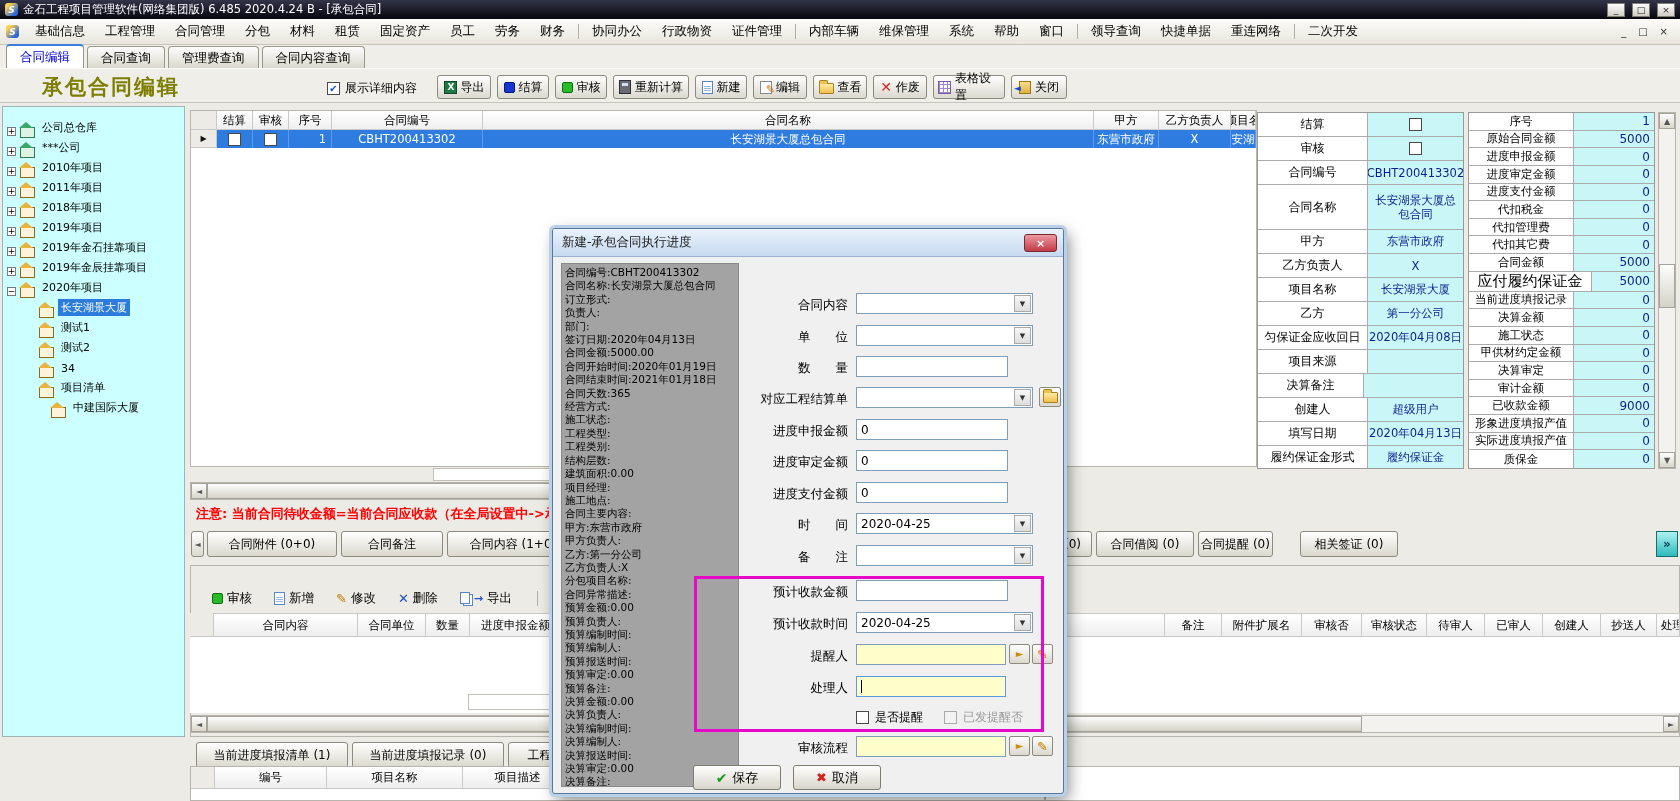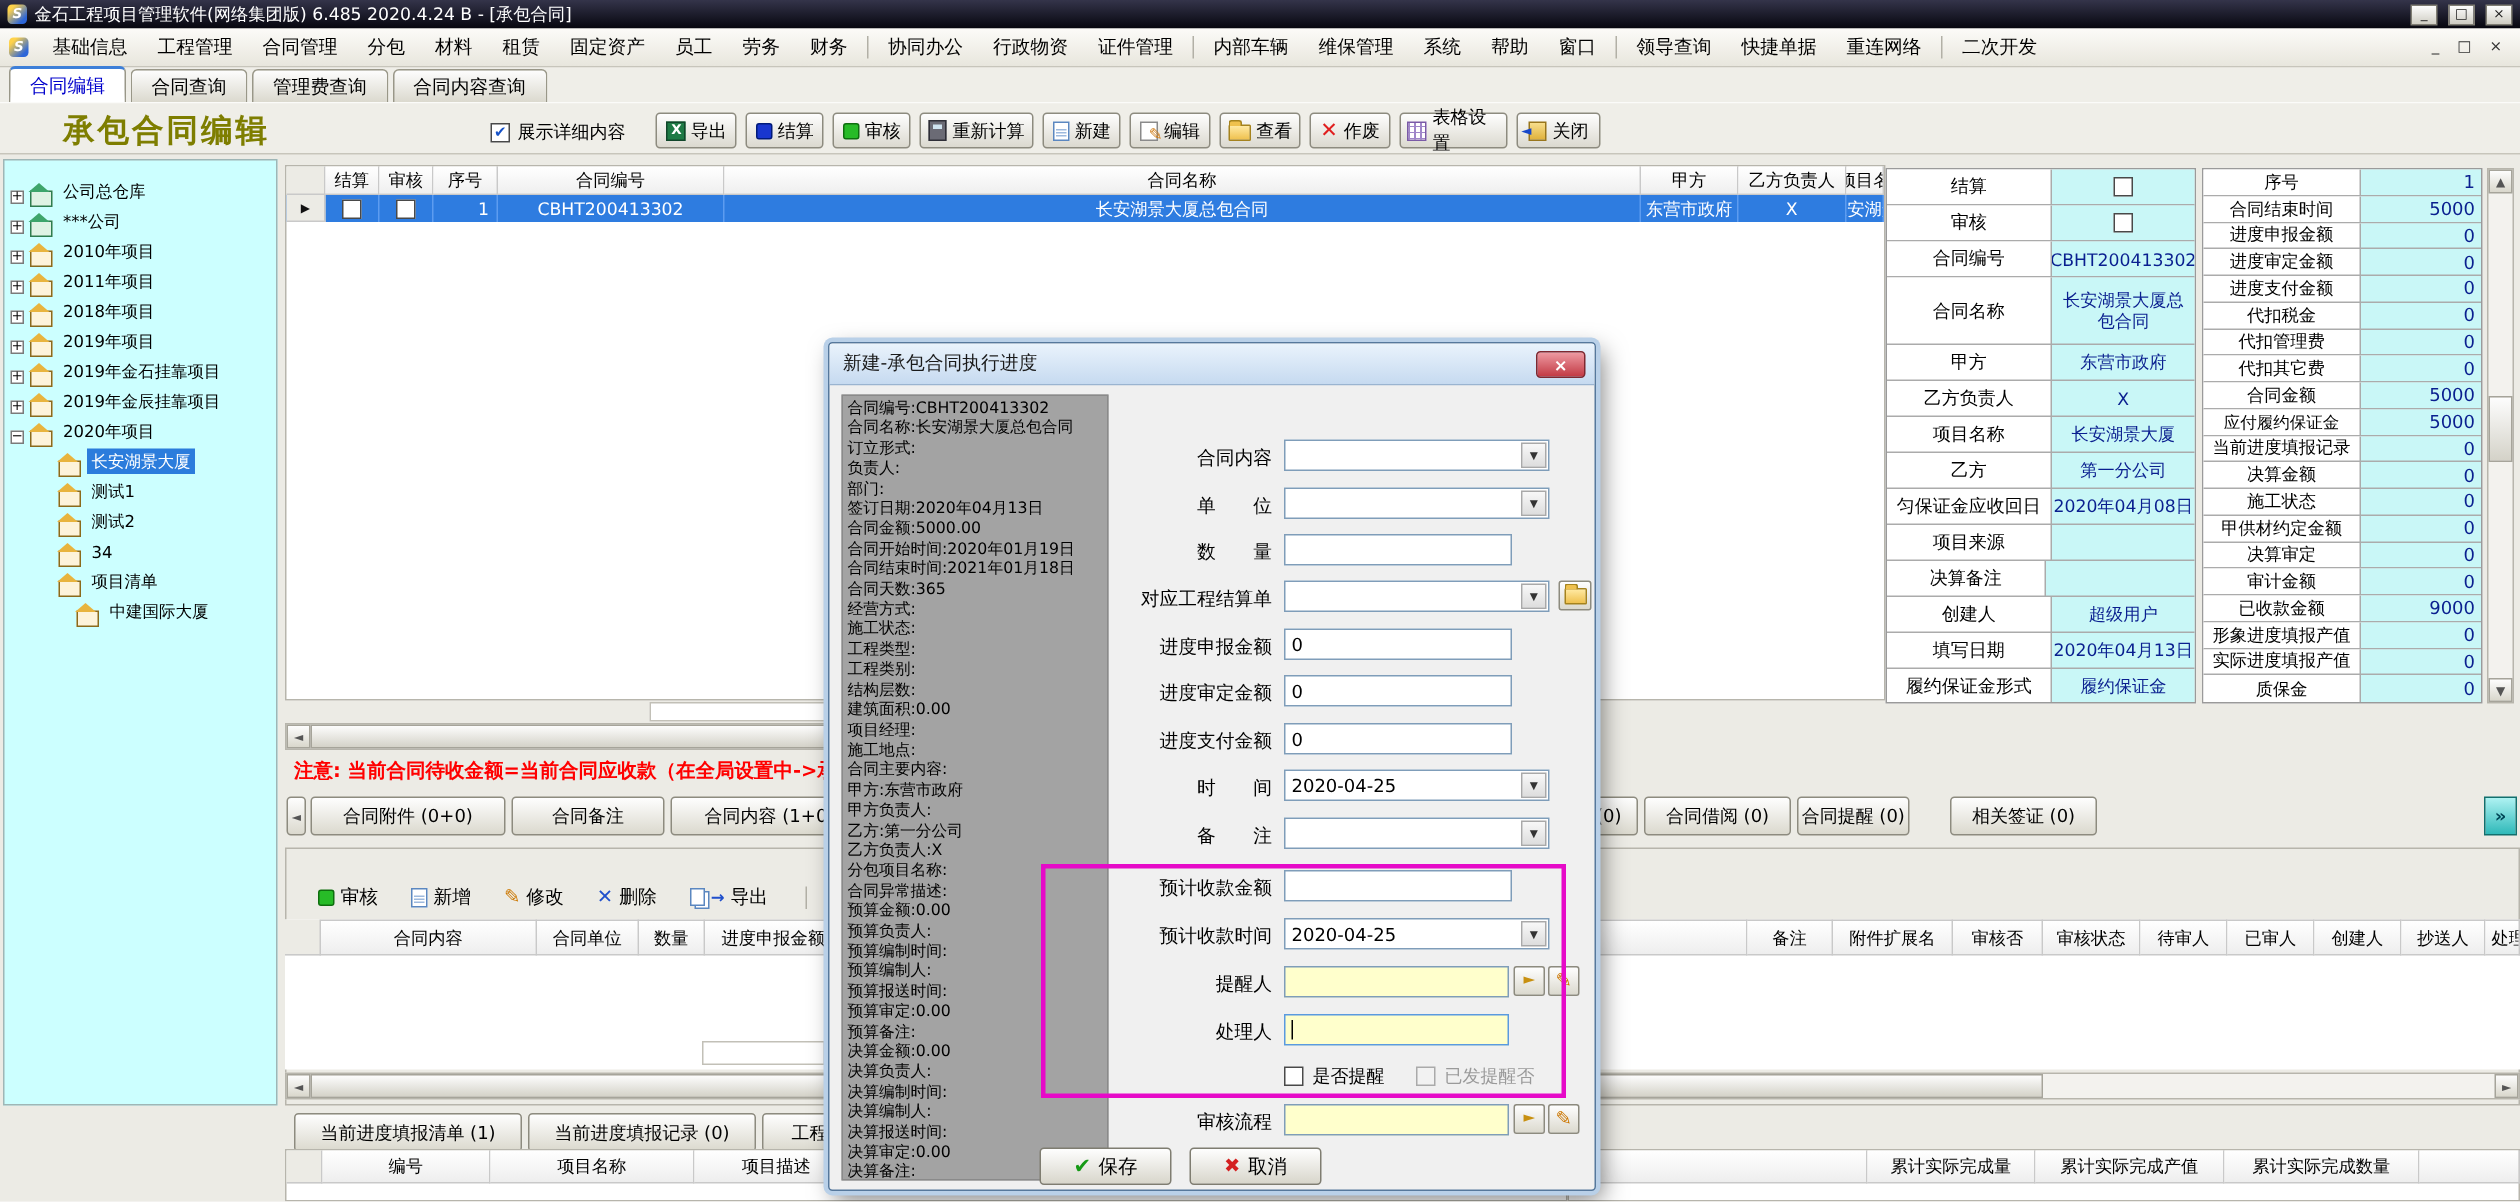--- a/index.html
+++ b/index.html
@@ -377,21 +377,21 @@
         <div class="dpv" style="flex:1;border-bottom:none">履约保证金</div>
       </div>
   </div>
 
   <div class="r dp" style="left:1468px;top:112px;width:187px;height:357px">
     <div class="dprow" style="flex:1">
         <div class="dpl" style="width:105px;font-size:11.5px">序号</div>
         <div class="dpv num" style="flex:1">1</div>
       </div>
     <div class="dprow" style="flex:1">
-        <div class="dpl" style="width:105px;font-size:11.5px">合同结束时间</div>
+        <div class="dpl" style="width:105px;font-size:11.5px">原始合同金额</div>
         <div class="dpv num" style="flex:1">5000</div>
       </div>
     <div class="dprow" style="flex:1">
         <div class="dpl" style="width:105px;font-size:11.5px">进度申报金额</div>
         <div class="dpv num" style="flex:1">0</div>
       </div>
     <div class="dprow" style="flex:1">
         <div class="dpl" style="width:105px;font-size:11.5px">进度审定金额</div>
         <div class="dpv num" style="flex:1">0</div>
       </div>
@@ -409,21 +409,21 @@
       </div>
     <div class="dprow" style="flex:1">
         <div class="dpl" style="width:105px;font-size:11.5px">代扣其它费</div>
         <div class="dpv num" style="flex:1">0</div>
       </div>
     <div class="dprow" style="flex:1">
         <div class="dpl" style="width:105px;font-size:11.5px">合同金额</div>
         <div class="dpv num" style="flex:1">5000</div>
       </div>
     <div class="dprow" style="flex:1">
-        <div class="dpl" style="width:105px;font-size:11px">应付履约保证金</div>
+        <div class="dpl" style="width:123px;font-size:15px">应付履约保证金</div>
         <div class="dpv num" style="flex:1">5000</div>
       </div>
     <div class="dprow" style="flex:1">
         <div class="dpl" style="width:105px;font-size:11.5px">当前进度填报记录</div>
         <div class="dpv num" style="flex:1">0</div>
       </div>
     <div class="dprow" style="flex:1">
         <div class="dpl" style="width:105px;font-size:11.5px">决算金额</div>
         <div class="dpv num" style="flex:1">0</div>
       </div>
@@ -579,27 +579,20 @@
     </div>
   <div class="r" style="left:190px;top:766px;width:855px;height:35px;background:#fff;border:1px solid #b7b5ac"></div>
   <div class="r flex" style="left:191px;top:767px;width:853px;height:22px;align-items:stretch">
     <div class="ind" style="width:24px"></div>
     <div class="lh" style="width:112px;border-top:none">编号</div>
     <div class="lh" style="width:136px;border-top:none">项目名称</div>
     <div class="lh" style="width:110px;border-top:none">项目描述</div>
     <div class="lh" style="flex:1;border-top:none"></div>
   </div>
   <div class="r" style="left:1045px;top:766px;width:635px;height:35px;background:#fff;border:1px solid #b7b5ac"></div>
-  <div class="r flex" style="left:1046px;top:767px;width:634px;height:22px;align-items:stretch">
-    <div class="lh" style="width:199px;border-top:none"></div>
-    <div class="lh" style="width:112px;border-top:none">累计实际完成量</div>
-    <div class="lh" style="width:126px;border-top:none">累计实际完成产值</div>
-    <div class="lh" style="width:130px;border-top:none">累计实际完成数量</div>
-    <div class="lh" style="flex:1;border-top:none"></div>
-  </div>
 
   <div class="r dialog">
     <div class="dtitle">
         <span>新建-承包合同执行进度</span>
       </div>
     <div class="dclose">
         <span>×</span>
       </div>
     <div class="dinfo">合同编号:CBHT200413302
 合同名称:长安湖景大厦总包合同

